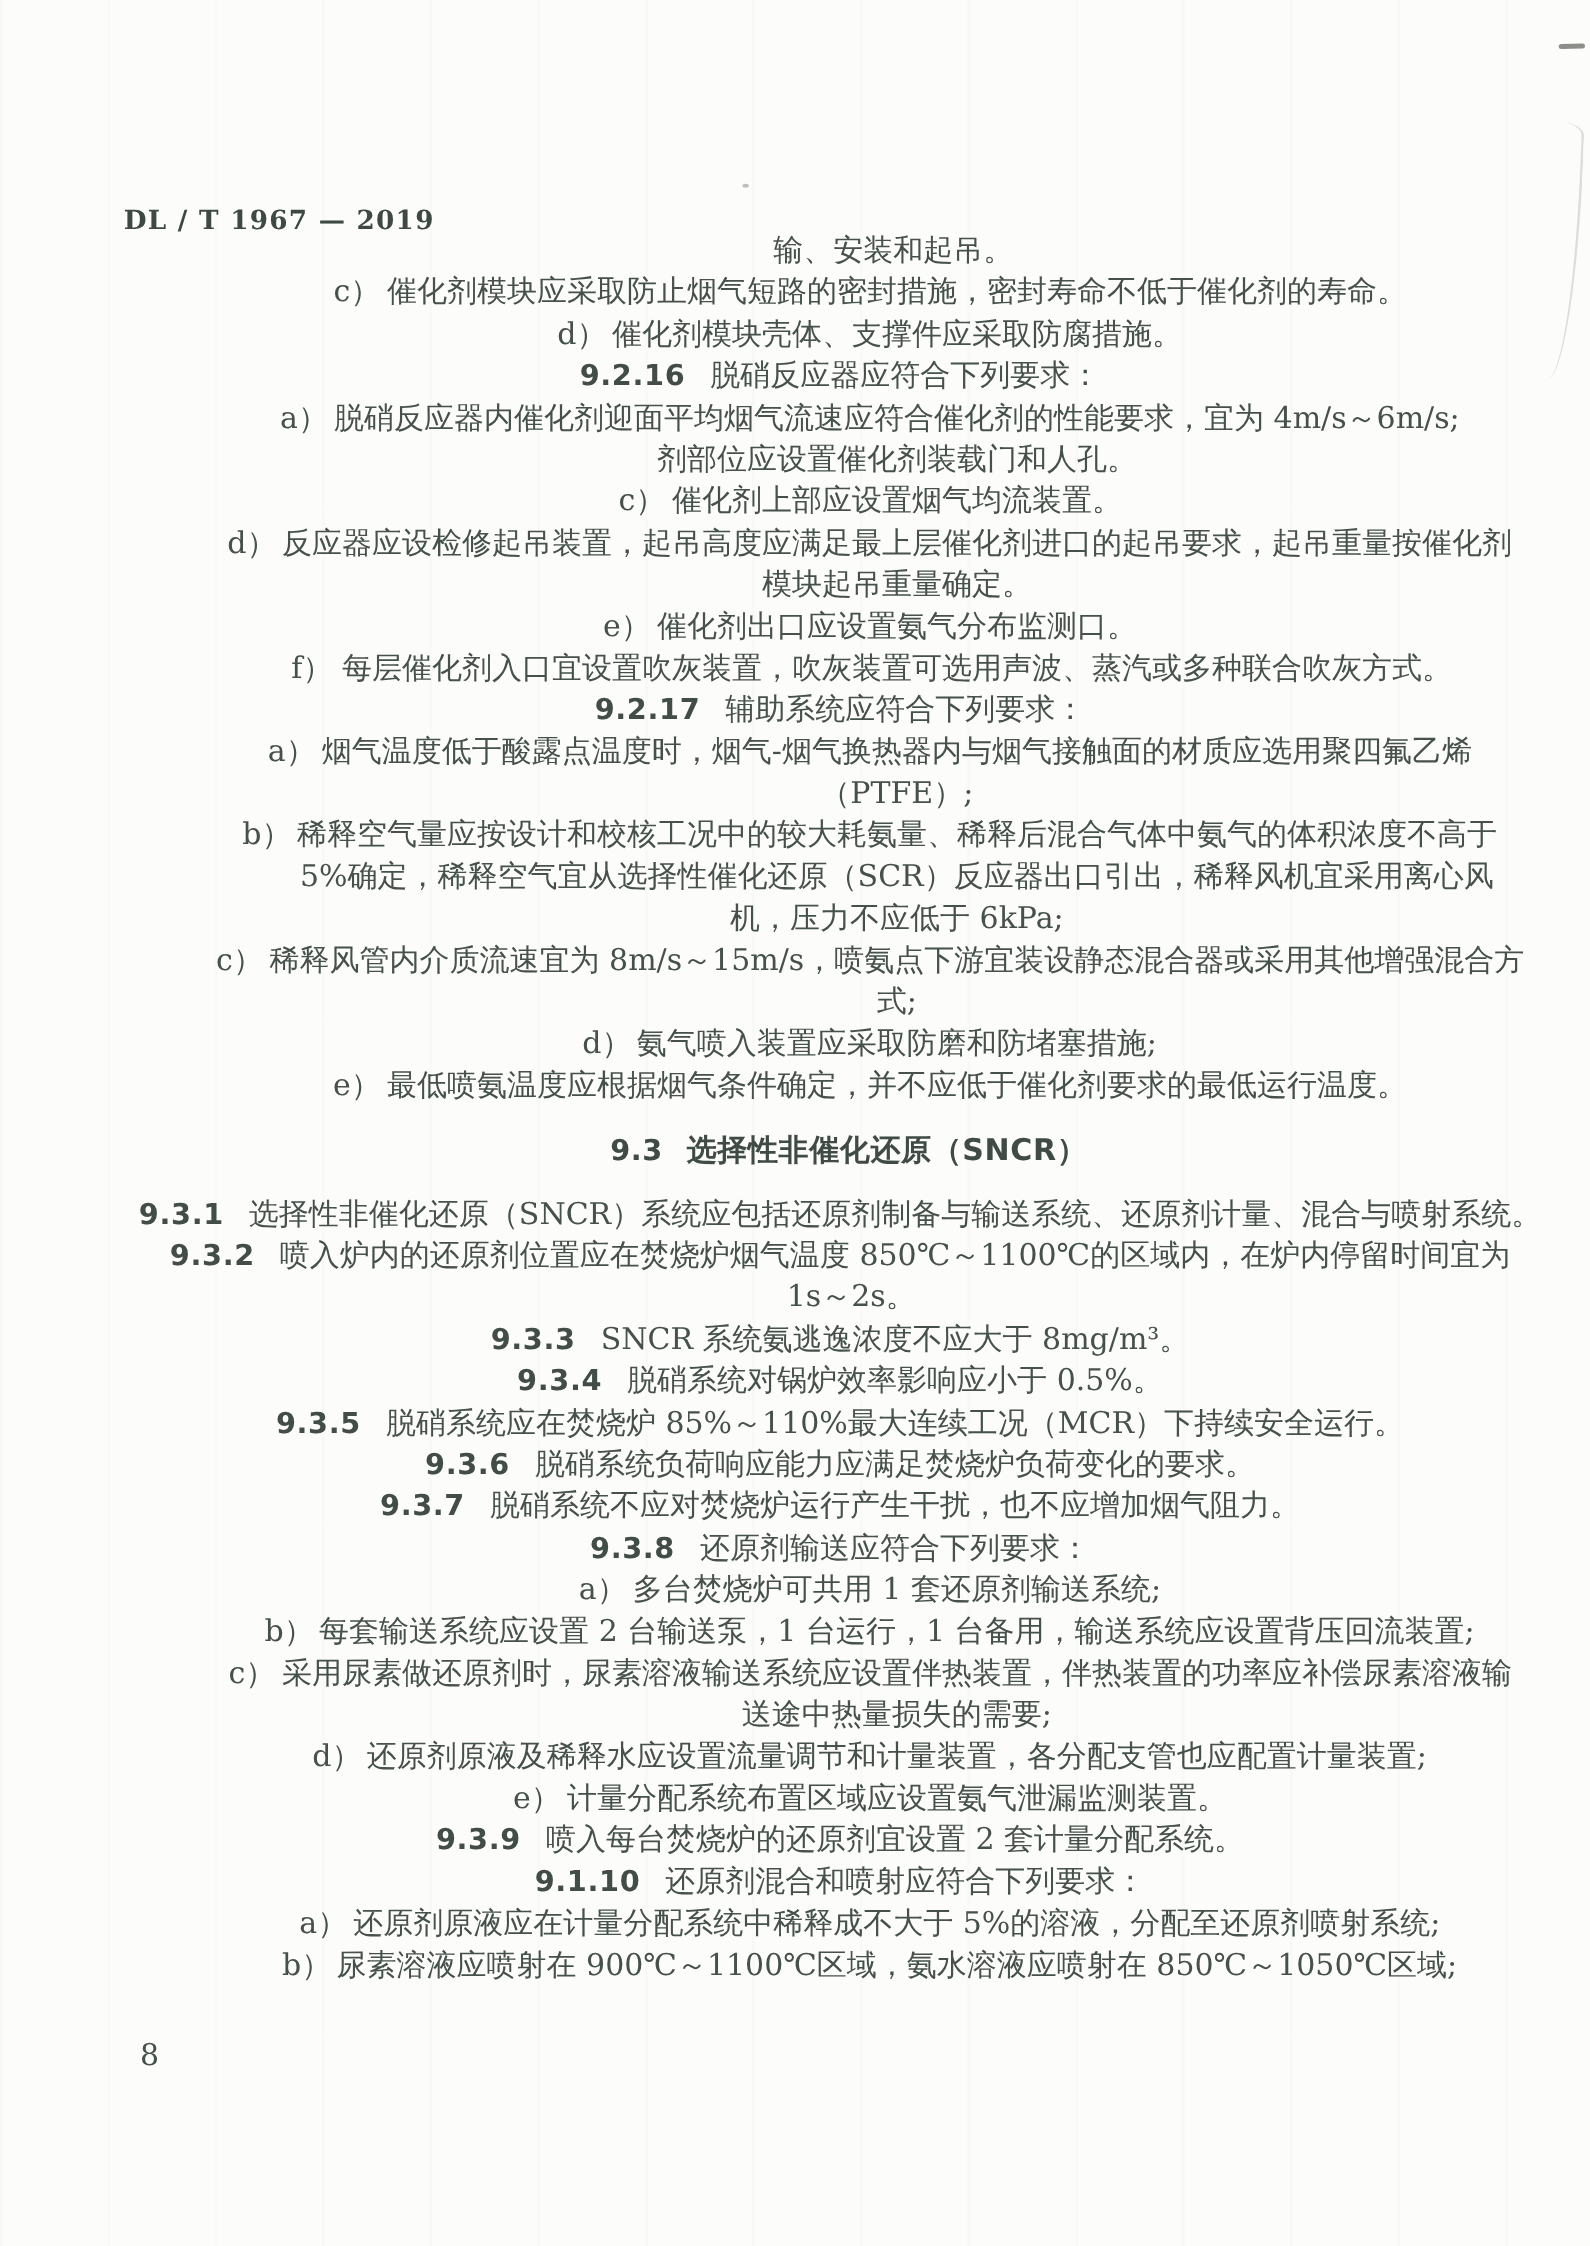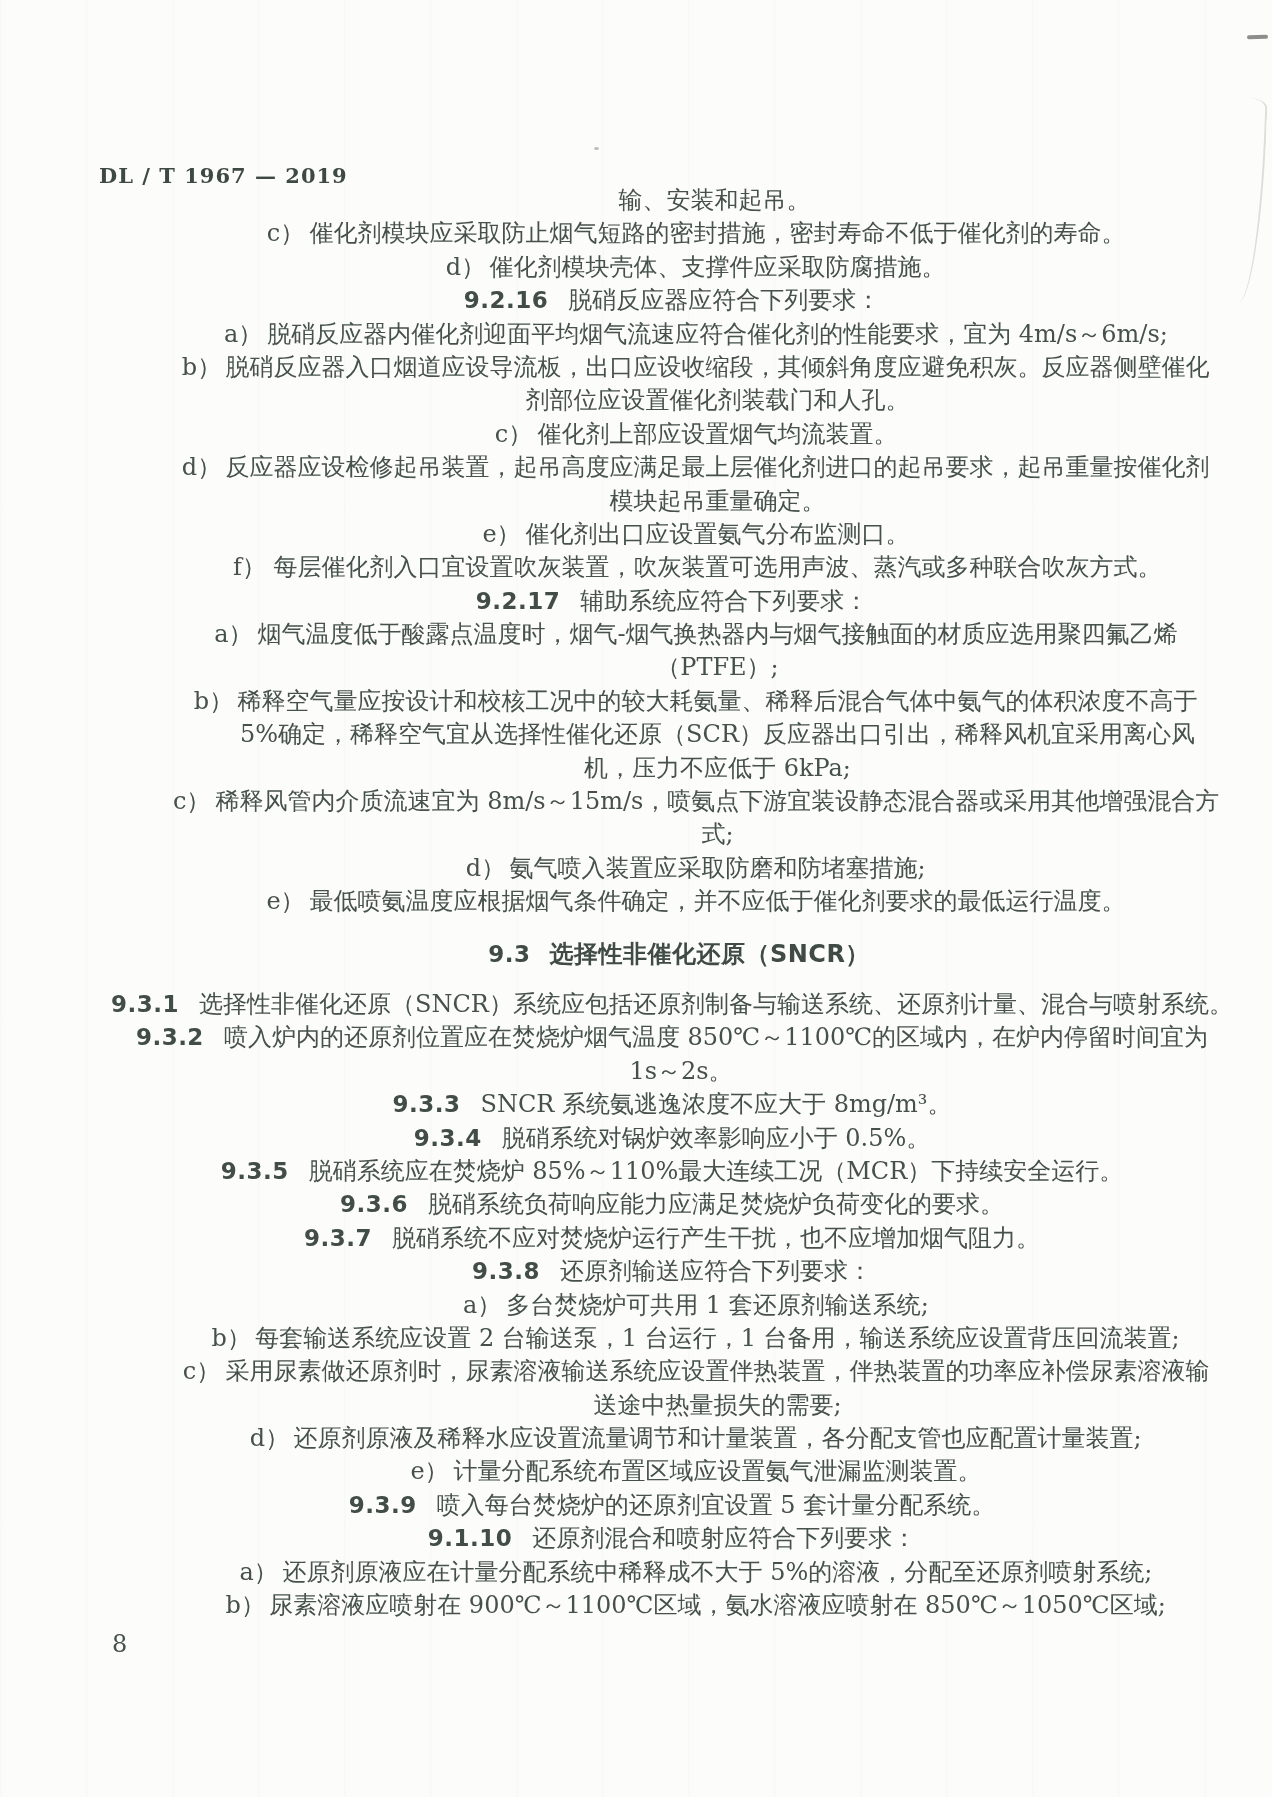--- a/index.html
+++ b/index.html
@@ -101,21 +101,20 @@
 
 <div class="page">
   <div class="std-header">DL / T 1967 — 2019</div>
 
   <div class="content" id="content">
       <div class="line kind-cont-first"><span class="text">输、安装和起吊。</span></div>
       <div class="line kind-li"><span class="label">c）</span><span class="text">催化剂模块应采取防止烟气短路的密封措施，密封寿命不低于催化剂的寿命。</span></div>
       <div class="line kind-li"><span class="label">d）</span><span class="text">催化剂模块壳体、支撑件应采取防腐措施。</span></div>
       <div class="line kind-clause"><span class="num">9.2.16</span><span class="text">脱硝反应器应符合下列要求：</span></div>
       <div class="line kind-li"><span class="label">a）</span><span class="text">脱硝反应器内催化剂迎面平均烟气流速应符合催化剂的性能要求，宜为 4m/s～6m/s;</span></div>
-      <div class="line kind-li"><span class="label">b）</span><span class="text">脱硝反应器入口烟道应设导流板，出口应设收缩段，其倾斜角度应避免积灰。反应器侧壁催化</span></div>
       <div class="line kind-cont"><span class="text">剂部位应设置催化剂装载门和人孔。</span></div>
       <div class="line kind-li"><span class="label">c）</span><span class="text">催化剂上部应设置烟气均流装置。</span></div>
       <div class="line kind-li"><span class="label">d）</span><span class="text">反应器应设检修起吊装置，起吊高度应满足最上层催化剂进口的起吊要求，起吊重量按催化剂</span></div>
       <div class="line kind-cont"><span class="text">模块起吊重量确定。</span></div>
       <div class="line kind-li"><span class="label">e）</span><span class="text">催化剂出口应设置氨气分布监测口。</span></div>
       <div class="line kind-li"><span class="label">f）</span><span class="text">每层催化剂入口宜设置吹灰装置，吹灰装置可选用声波、蒸汽或多种联合吹灰方式。</span></div>
       <div class="line kind-clause"><span class="num">9.2.17</span><span class="text">辅助系统应符合下列要求：</span></div>
       <div class="line kind-li"><span class="label">a）</span><span class="text">烟气温度低于酸露点温度时，烟气-烟气换热器内与烟气接触面的材质应选用聚四氟乙烯</span></div>
       <div class="line kind-cont"><span class="text">（PTFE）;</span></div>
       <div class="line kind-li"><span class="label">b）</span><span class="text">稀释空气量应按设计和校核工况中的较大耗氨量、稀释后混合气体中氨气的体积浓度不高于</span></div>
@@ -134,21 +133,21 @@
       <div class="line kind-clause"><span class="num">9.3.5</span><span class="text">脱硝系统应在焚烧炉 85%～110%最大连续工况（MCR）下持续安全运行。</span></div>
       <div class="line kind-clause"><span class="num">9.3.6</span><span class="text">脱硝系统负荷响应能力应满足焚烧炉负荷变化的要求。</span></div>
       <div class="line kind-clause"><span class="num">9.3.7</span><span class="text">脱硝系统不应对焚烧炉运行产生干扰，也不应增加烟气阻力。</span></div>
       <div class="line kind-clause"><span class="num">9.3.8</span><span class="text">还原剂输送应符合下列要求：</span></div>
       <div class="line kind-li"><span class="label">a）</span><span class="text">多台焚烧炉可共用 1 套还原剂输送系统;</span></div>
       <div class="line kind-li"><span class="label">b）</span><span class="text">每套输送系统应设置 2 台输送泵，1 台运行，1 台备用，输送系统应设置背压回流装置;</span></div>
       <div class="line kind-li"><span class="label">c）</span><span class="text">采用尿素做还原剂时，尿素溶液输送系统应设置伴热装置，伴热装置的功率应补偿尿素溶液输</span></div>
       <div class="line kind-cont"><span class="text">送途中热量损失的需要;</span></div>
       <div class="line kind-li"><span class="label">d）</span><span class="text">还原剂原液及稀释水应设置流量调节和计量装置，各分配支管也应配置计量装置;</span></div>
       <div class="line kind-li"><span class="label">e）</span><span class="text">计量分配系统布置区域应设置氨气泄漏监测装置。</span></div>
-      <div class="line kind-clause"><span class="num">9.3.9</span><span class="text">喷入每台焚烧炉的还原剂宜设置 5 套计量分配系统。</span></div>
+      <div class="line kind-clause"><span class="num">9.3.9</span><span class="text">喷入每台焚烧炉的还原剂宜设置 2 套计量分配系统。</span></div>
       <div class="line kind-clause"><span class="num">9.1.10</span><span class="text">还原剂混合和喷射应符合下列要求：</span></div>
       <div class="line kind-li"><span class="label">a）</span><span class="text">还原剂原液应在计量分配系统中稀释成不大于 5%的溶液，分配至还原剂喷射系统;</span></div>
       <div class="line kind-li"><span class="label">b）</span><span class="text">尿素溶液应喷射在 900℃～1100℃区域，氨水溶液应喷射在 850℃～1050℃区域;</span></div>
     </div>
 
   <div class="page-number">8</div>
 
   <div class="artifact-dash"></div>
   <div class="artifact-curve"></div>
   <div class="artifact-speck"></div>

